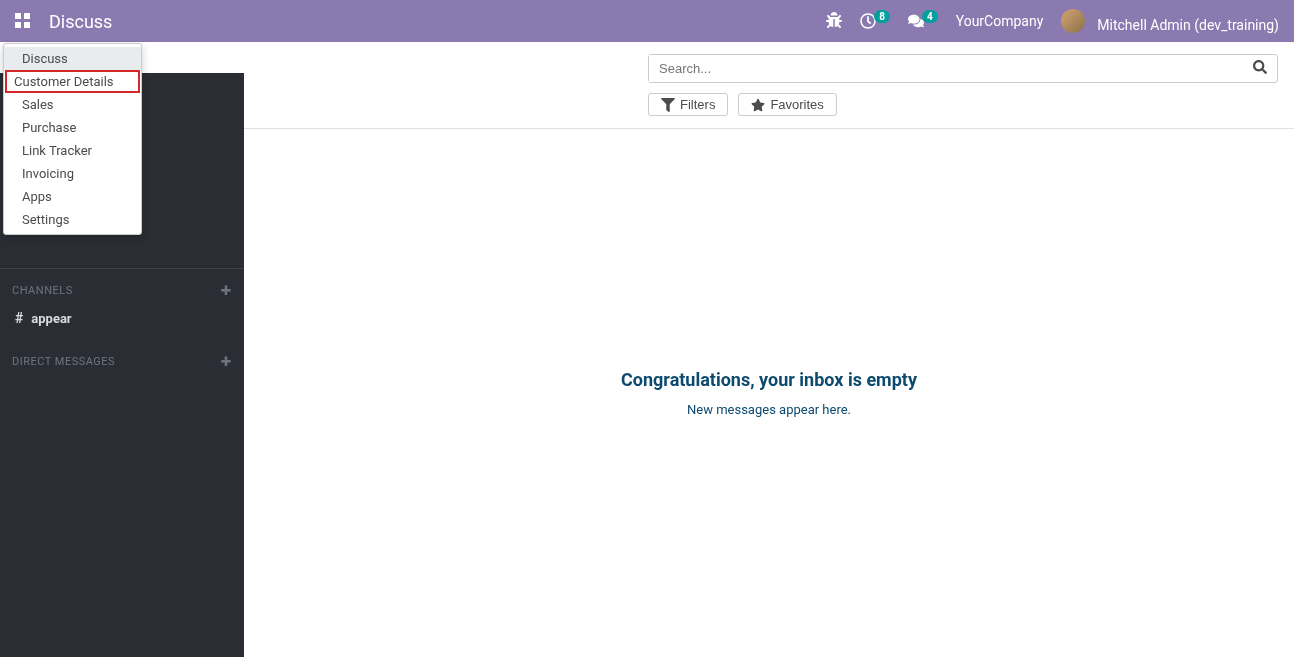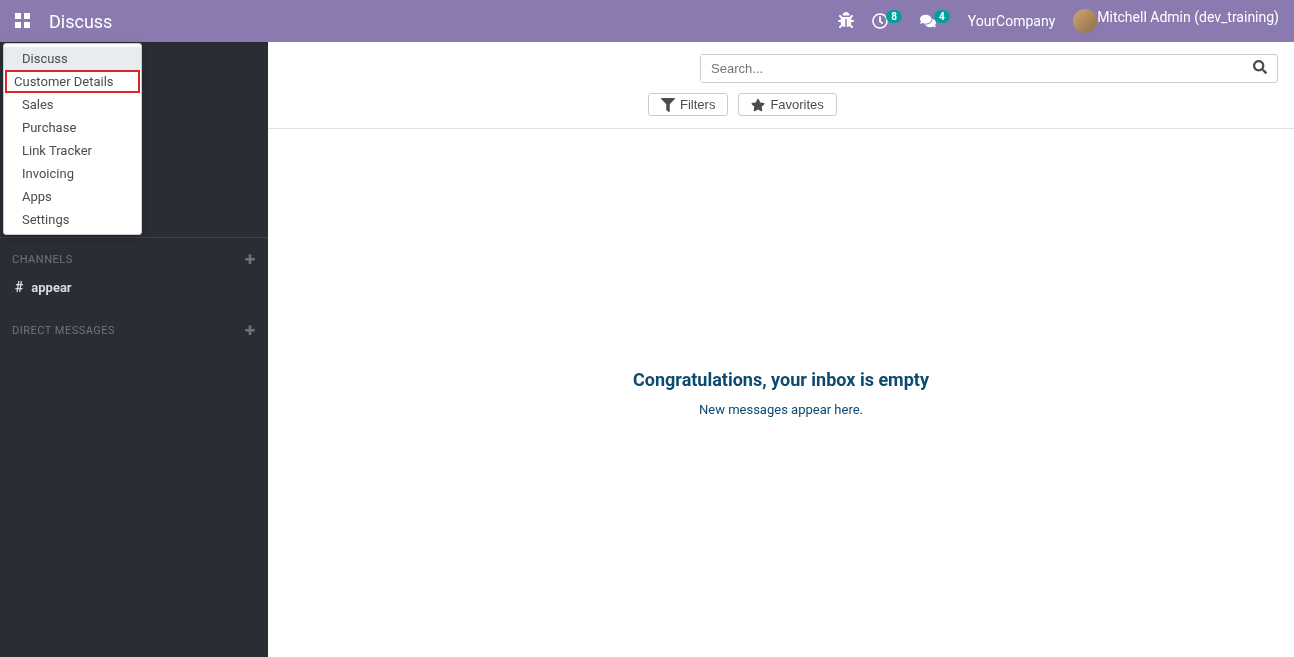--- a/index.html
+++ b/index.html
@@ -64,43 +64,44 @@
       font-weight: bold;
       margin-left: -2px;
       position: relative;
       top: -5px;
     }
     .company-name {
       font-size: 14px;
     }
     .user-section {
       display: flex;
-      align-items: flex-start;
-      gap: 0;
+      align-items: flex-end;
+      gap: 12px;
     }
     .avatar {
       width: 24px;
       height: 24px;
       border-radius: 50%;
       background: linear-gradient(135deg, #d4a574, #8b6f47);
     }
     .user-name {
       font-size: 14px;
     }
     .body-container {
       display: flex;
       height: calc(100vh - 42px);
     }
     .sidebar {
-      width: 268px;
+      width: 244px;
       background: #2c3035;
       background: #2a2e34;
       color: #adb5bd;
       padding-top: 80px;
       position: relative;
+      margin-top: 31px;
     }
     .sidebar-section {
       padding: 8px 0;
     }
     .sidebar-divider {
       border-top: 1px solid #3e434a;
       margin-top: 5px;
     }
     .section-header {
       display: flex;
@@ -168,21 +169,21 @@
       display: flex;
       gap: 10px;
       justify-content: flex-end;
       flex-direction: column;
     }
     .search-row {
       display: flex;
       justify-content: flex-end;
     }
     .search-wrapper {
-      width: 578px;
+      width: 630px;
       display: flex;
       border: 1px solid #ccc;
       border-radius: 3px;
       background: #fff;
       align-items: center;
     }
     .search-input {
       flex: 1;
       border: none;
       padding: 6px 10px;

